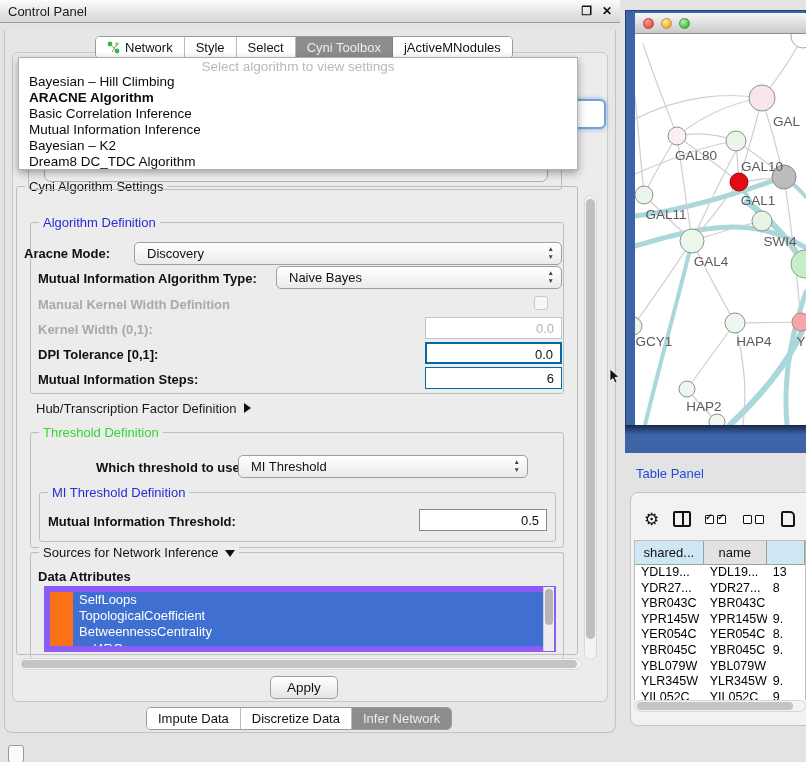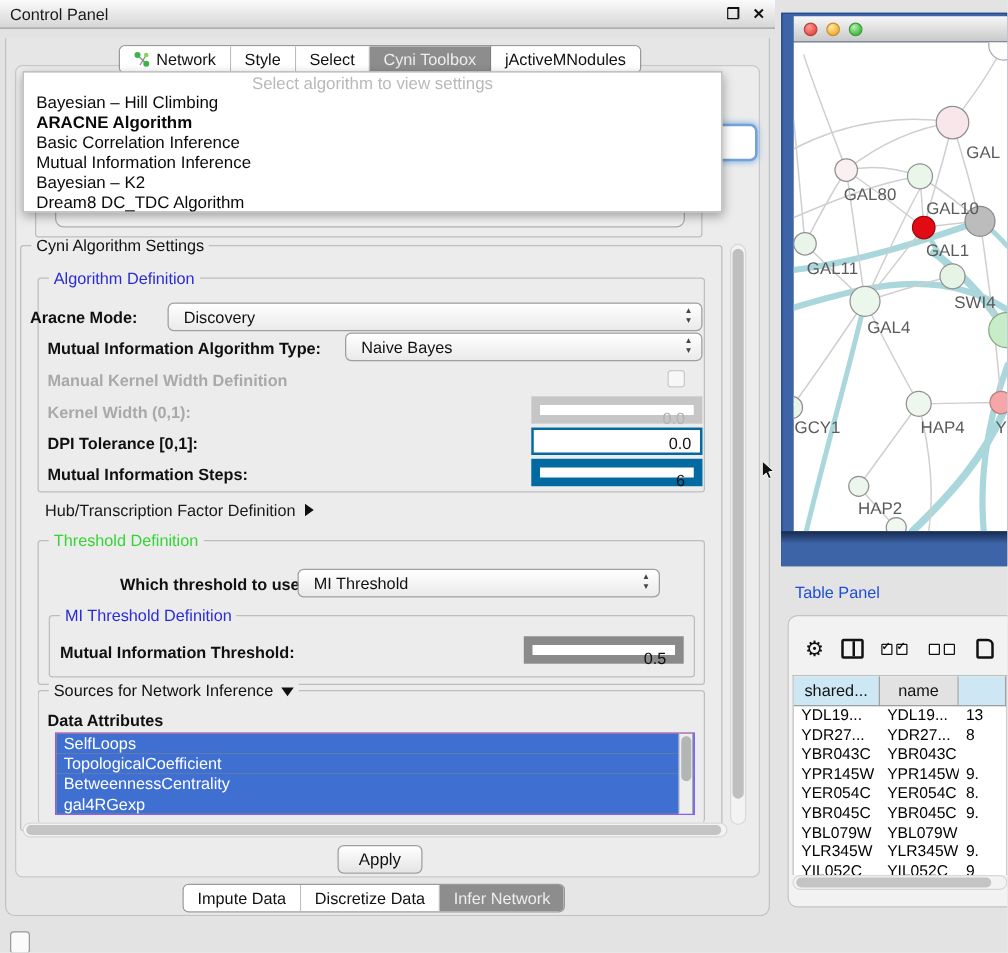--- a/index.html
+++ b/index.html
@@ -51,33 +51,33 @@
   .legend.blue { color:#2b2bd6;text-align:center; }
   .legend.green { color:#35d435; }
   .lbl { position:absolute; font-size:13px; font-weight:bold; color:#101010; white-space:nowrap;}
   .lbl.dis { color:#a9a9a9; }
 
   .combo { position:absolute; height:23px; background:linear-gradient(#ffffff,#eaeaea);
     border:1px solid #9f9f9f; border-radius:5px; display:flex; align-items:center;
     padding:0 22px 0 12px; font-size:13px; color:#111; }
   .combo .arrows { position:absolute; right:7px; top:2px; display:flex; flex-direction:column;
     font-size:6.5px; line-height:8px; color:#444; }
-  .numfield { position:absolute; height:22px; background:#fff; border:7px solid #0369a1;
+  .numfield { position:absolute; height:22px; background:#fff; border:1px solid #0369a1;
     font-size:13px; text-align:right; padding:3px 7px; color:#111; }
   .numfield.dis { border-color:#c6c6c6; color:#b3b3b3; }
   .checkbox { position:absolute; width:14px; height:14px; border:1px solid #c9c9c9;
     border-radius:3px; background:#f7f7f7; }
 
   .expander { position:absolute; font-size:13px; color:#181818; white-space:nowrap; }
   .tri-right { display:inline-block; width:0; height:0; border-left:7px solid #111;
     border-top:5px solid transparent; border-bottom:5px solid transparent; margin-left:8px; }
   .tri-down { display:inline-block; width:0; height:0; border-top:7px solid #111;
     border-left:5px solid transparent; border-right:5px solid transparent; margin-left:6px; }
 
-  .attrlist { position:absolute; background:#eab308; border:1px solid #8b5cf6; overflow:hidden; }
+  .attrlist { position:absolute; background:#f97316; border:6px solid #8b5cf6; overflow:hidden;padding-left:23px; }
   .attrlist .item { font-size:13px; line-height:16.2px; padding-left:6px; color:#fff;
     background:#3e6fd1; }
   .attr-vscroll { position:absolute; width:11px; background:#ededed; border-left:1px solid #d0d0d0;}
   .attr-vthumb { position:absolute; left:1px; width:8px; background:#b5b5b5; border-radius:4px;}
 
   .vscroll { position:absolute; width:13px; background:#f3f3f3; border:1px solid #d8d8d8;
     border-radius:7px; }
   .vthumb { position:absolute; left:1px; width:9px; background:#bfbfbf; border-radius:5px; }
   .hscroll { position:absolute; height:12px; background:#f3f3f3; border:1px solid #d8d8d8;
     border-radius:7px; }
@@ -182,21 +182,21 @@
     <div>
         <div class="opt">Bayesian – Hill Climbing</div>
         <div class="opt bold">ARACNE Algorithm</div>
         <div class="opt">Basic Correlation Inference</div>
         <div class="opt">Mutual Information Inference</div>
         <div class="opt">Bayesian – K2</div>
         <div class="opt">Dream8 DC_TDC Algorithm</div>
       </div>
   </div>
 
-  <div class="fs" style="left:16px; top:196px; width:562px; height:469px;">
+  <div class="fs" style="left:16px; top:186px; width:562px; height:469px;">
     <span class="legend">Cyni Algorithm Settings</span>
   </div>
 
   <div class="fs" style="left:30px; top:222px; width:534px; height:172px;">
     <span class="legend blue">Algorithm Definition</span>
   </div>
   <span class="lbl" style="left:24px; top:246px;">Aracne Mode:</span>
   <div class="combo" style="left:134px; top:242px; width:428px;">
     <span>Discovery</span>
     <span class="arrows">

